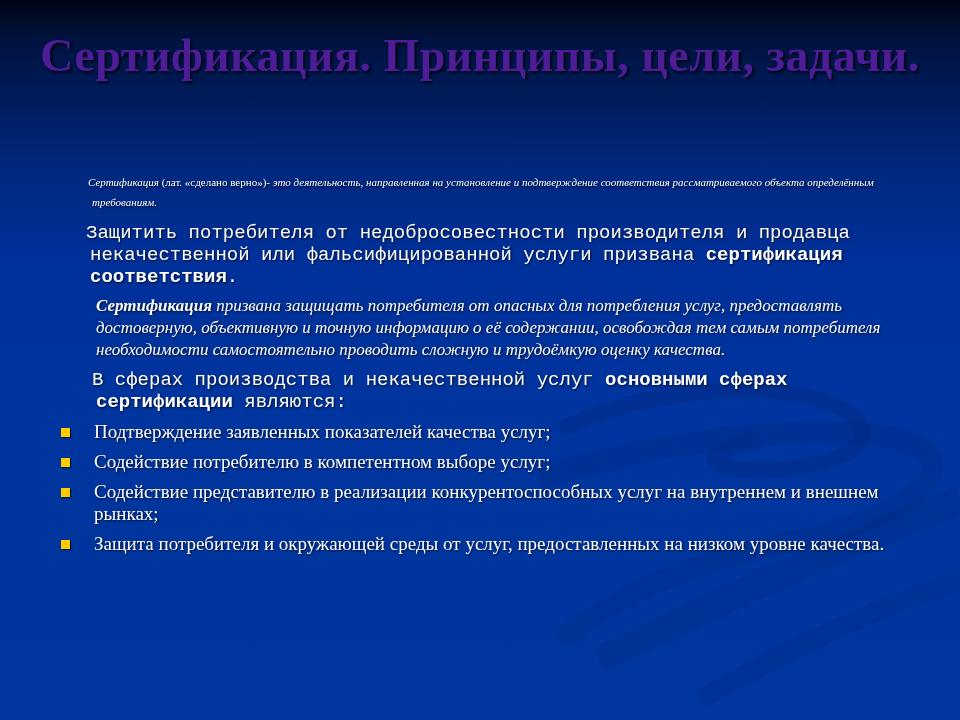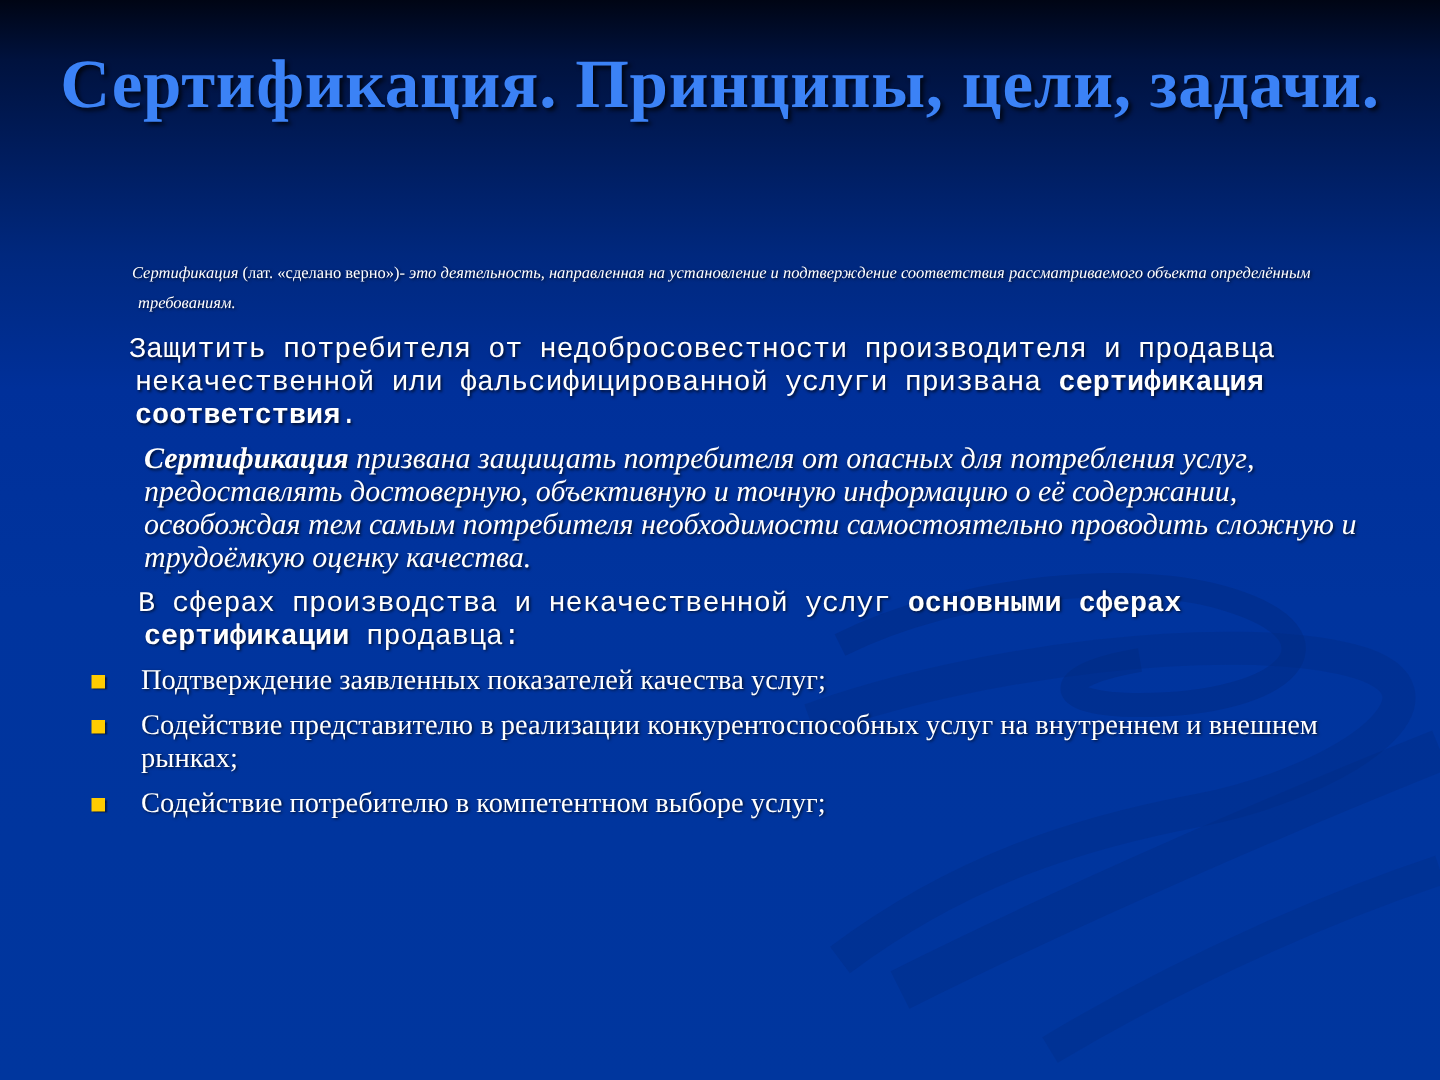--- a/index.html
+++ b/index.html
@@ -26,21 +26,21 @@
     }
     .title {
       position: absolute;
       left: 40px;
       top: 28px;
       width: 880px;
       text-align: center;
       font-size: 46px;
       line-height: 56px;
       font-weight: bold;
-      color: #3b82f6;
+      color: #4c1d95;
       text-shadow: 2px 2px 3px rgba(0,0,0,0.75);
       letter-spacing: 0.5px;
       font-family: Liberation Serif, serif;
     }
     .body {
       position: absolute;
       left: 54px;
       top: 172px;
       width: 860px;
       text-shadow: 1px 1px 2px rgba(0,0,0,0.7);
@@ -56,21 +56,21 @@
       font-style: normal;
     }
     .para {
       font-size: 19px;
       line-height: 22px;
       padding-left: 36px;
       text-indent: -4px;
       font-family: Liberation Mono, monospace;
     }
     .para-italic {
-      font-size: 20px;
+      font-size: 17px;
       line-height: 22px;
       font-style: italic;
       padding-left: 42px;
     }
     .bold {
       font-weight: bold;
     }
     .bold-italic {
       font-weight: bold;
       font-style: italic;
@@ -125,32 +125,36 @@
     </p>
 
     <p class="para-italic" style="margin:7px 0 0 0;">
       <span class="bold-italic">Сертификация</span>
       <span>призвана защищать потребителя от опасных для потребления услуг, предоставлять достоверную, объективную и точную информацию о её содержании, освобождая тем самым потребителя необходимости самостоятельно проводить сложную и трудоёмкую оценку качества.</span>
     </p>
 
     <p class="para" style="margin:8px 0 0 0; padding-left:42px;">
       <span>В сферах производства и некачественной услуг</span>
       <span class="bold">основными сферах сертификации</span>
-      <span>продавца:</span>
+      <span>являются:</span>
     </p>
 
     <ul class="bullets" style="margin-top:2px;">
       <li class="bullet-item">
         <span class="bullet-marker"></span>
         <span>Подтверждение заявленных показателей качества услуг;</span>
       </li>
       <li class="bullet-item">
         <span class="bullet-marker"></span>
+        <span>Содействие потребителю в компетентном выборе услуг;</span>
+      </li>
+      <li class="bullet-item">
+        <span class="bullet-marker"></span>
         <span>Содействие представителю в реализации конкурентоспособных услуг на внутреннем и внешнем рынках;</span>
       </li>
       <li class="bullet-item">
         <span class="bullet-marker"></span>
-        <span>Содействие потребителю в компетентном выборе услуг;</span>
+        <span>Защита потребителя и окружающей среды от услуг, предоставленных на низком уровне качества.</span>
       </li>
     </ul>
 
   </div>
 </div>
 
 </body></html>

